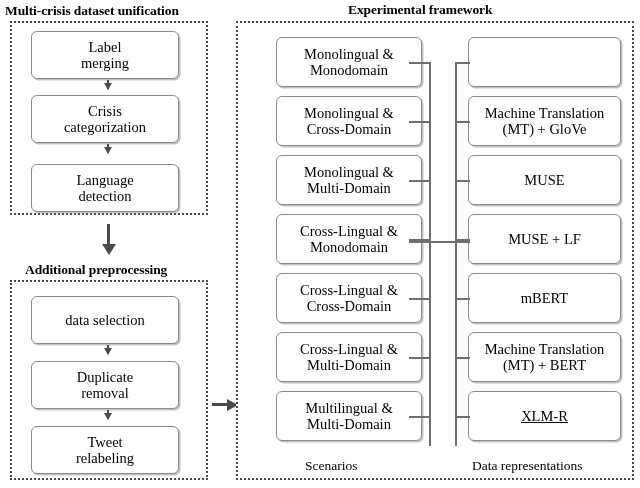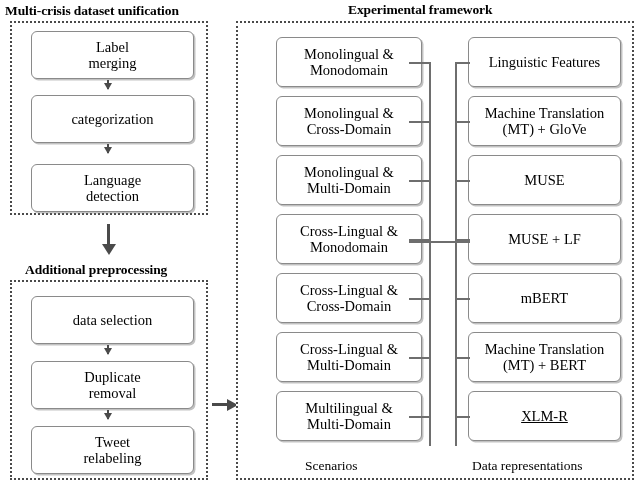--- a/index.html
+++ b/index.html
@@ -55,21 +55,21 @@
     justify-content: center;
     text-align: center;
     font-size: 14.5px;
     line-height: 1.12;
     box-shadow: 1.5px 1.5px 0 rgba(120,120,120,0.45);
     padding: 1px 3px;
   }
   .node span { display: block; }
 
   
-  .lnode { left: 31px; width: 163px; height: 48px; }
+  .lnode { left: 31px; width: 148px; height: 48px; }
   #box-label-merging        { top: 31px; }
   #box-crisis-cat           { top: 95px; }
   #box-language-detection   { top: 164px; }
   #box-exp-data-selection   { top: 296px; }
   #box-duplicate-removal    { top: 361px; }
   #box-tweet-relabeling     { top: 426px; }
 
   
   .snode { left: 276px; width: 146px; }
   .rnode { left: 468px; width: 153px; }
@@ -183,20 +183,21 @@
   <div>
     <span>Label</span>
     <span>merging</span>
   </div>
 </div>
 
 <div class="v-arrow small" id="arrow-lm-cc"></div>
 
 <div class="node lnode" id="box-crisis-cat">
   <div>
+    <span>Crisis</span>
     <span>categorization</span>
   </div>
 </div>
 
 <div class="v-arrow small" id="arrow-cc-ld"></div>
 
 <div class="node lnode" id="box-language-detection">
   <div>
     <span>Language</span>
     <span>detection</span>
@@ -275,21 +276,20 @@
     <div class="node snode" style="top: 391px;">
       <div>
         <span>Multilingual &amp;</span>
         <span>Multi-Domain</span>
       </div>
     </div>
   </div>
 <div id="representation-nodes">
     <div class="node rnode" style="top: 37px;">
       <div>
-        <span>Linguistic Features</span>
       </div>
     </div>
     <div class="node rnode" style="top: 96px;">
       <div>
         <span>Machine Translation</span>
         <span>(MT) + GloVe</span>
       </div>
     </div>
     <div class="node rnode" style="top: 155px;">
       <div>

